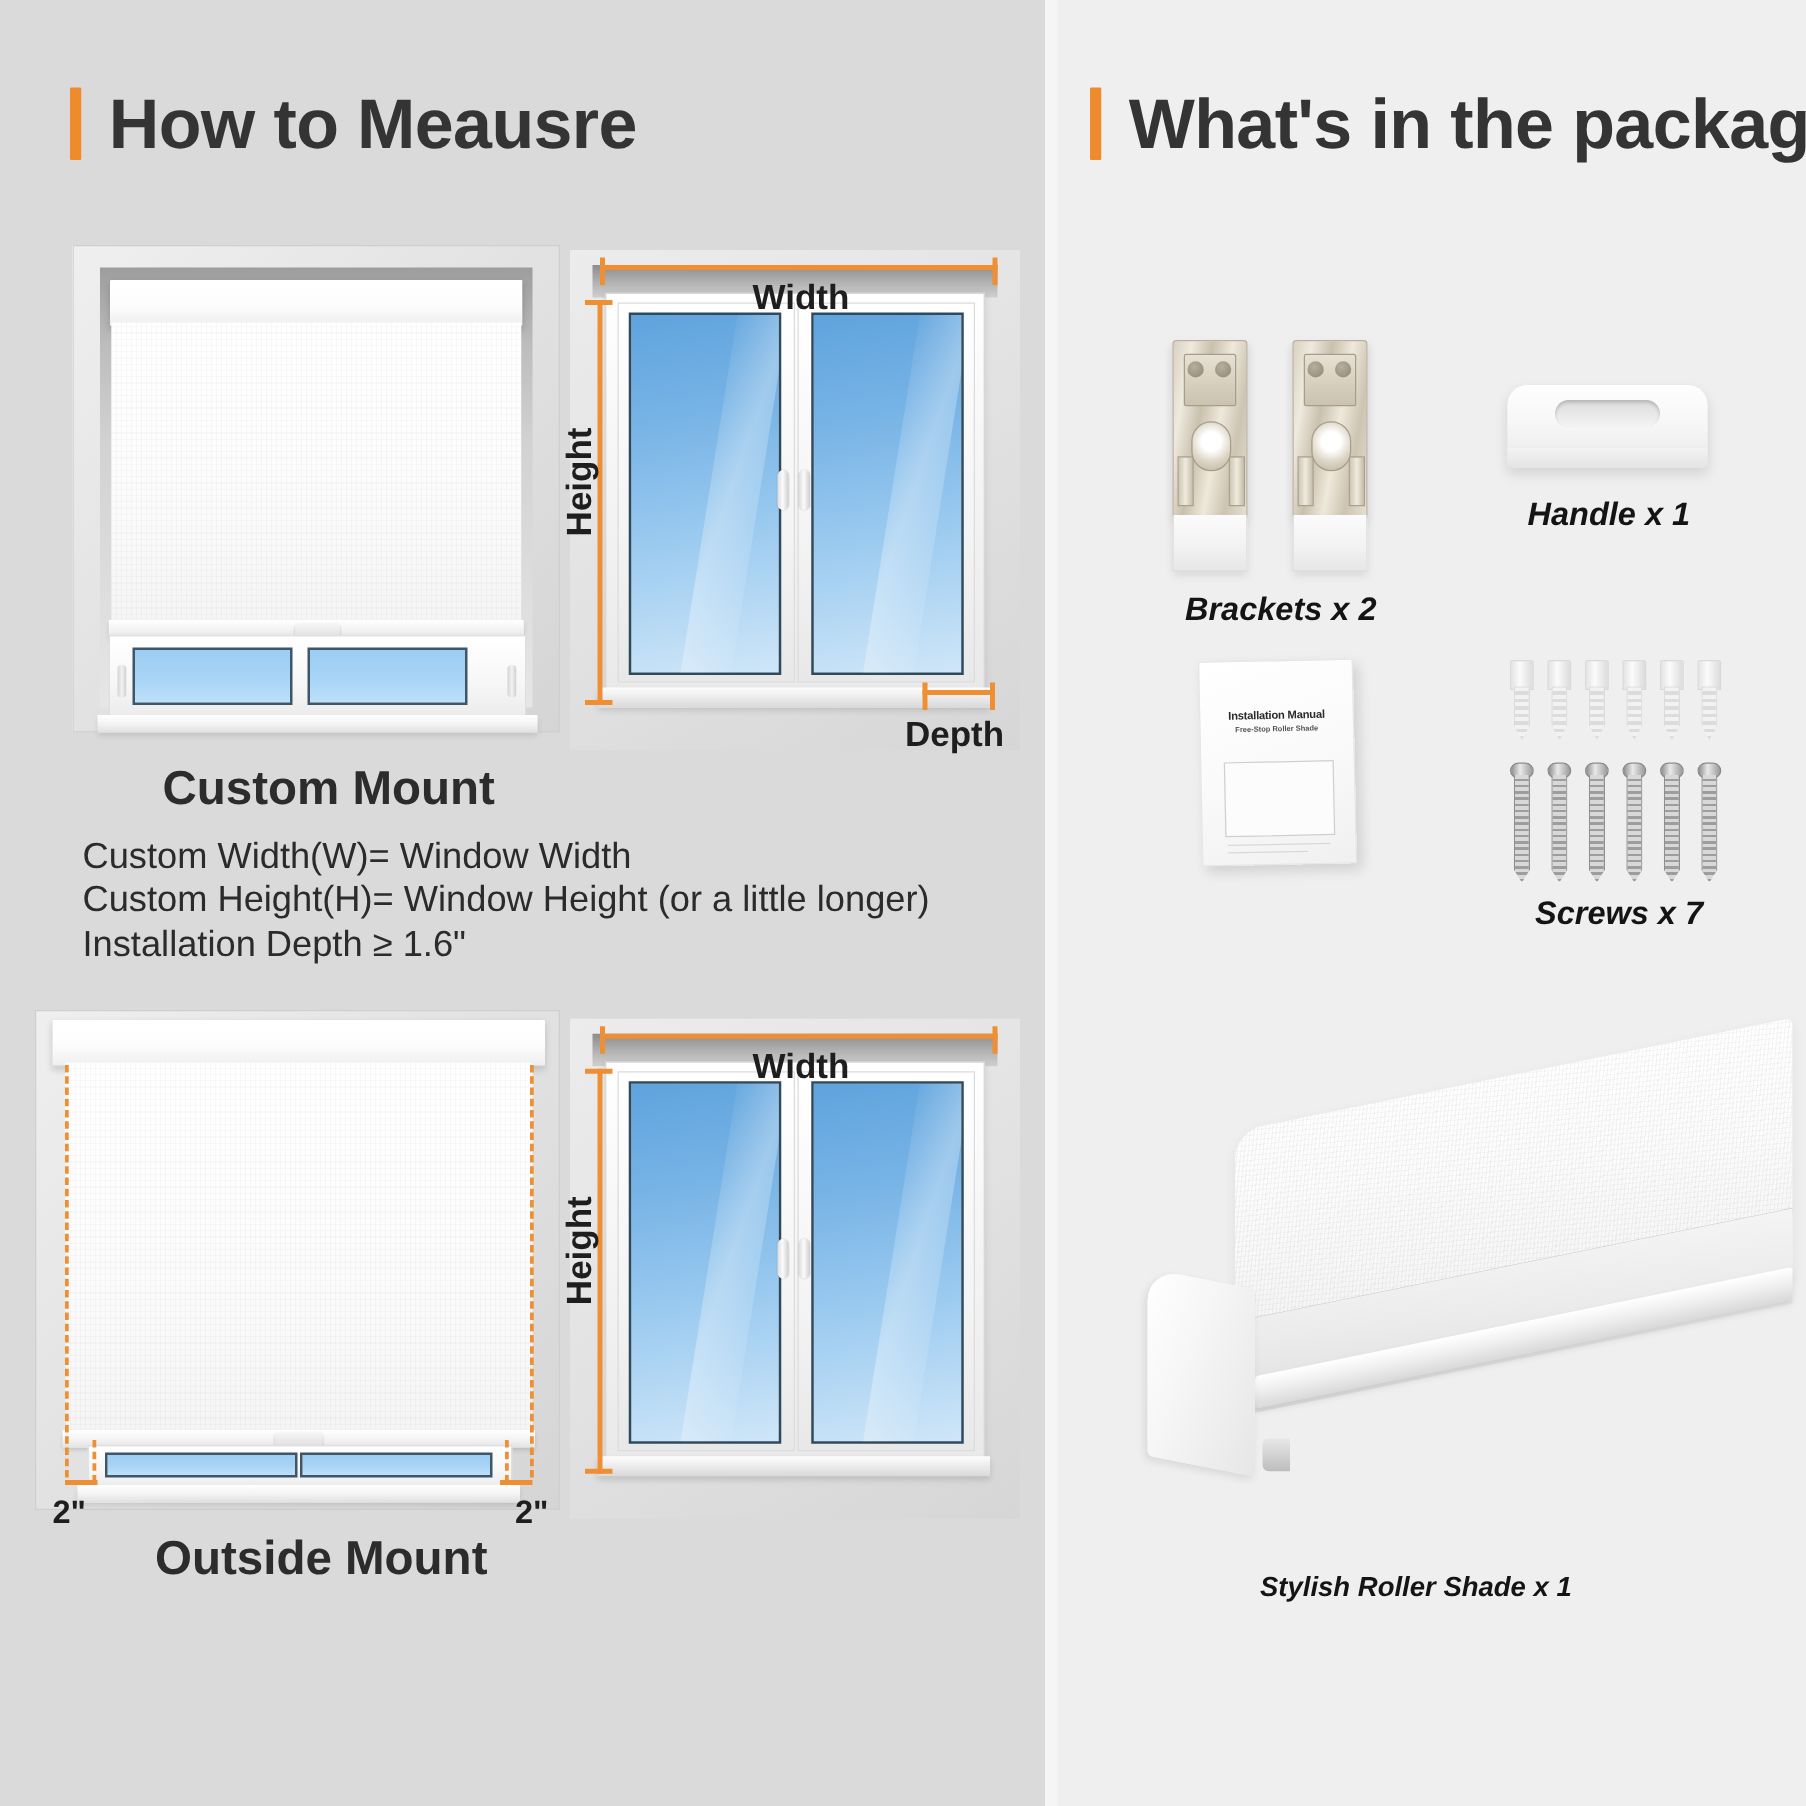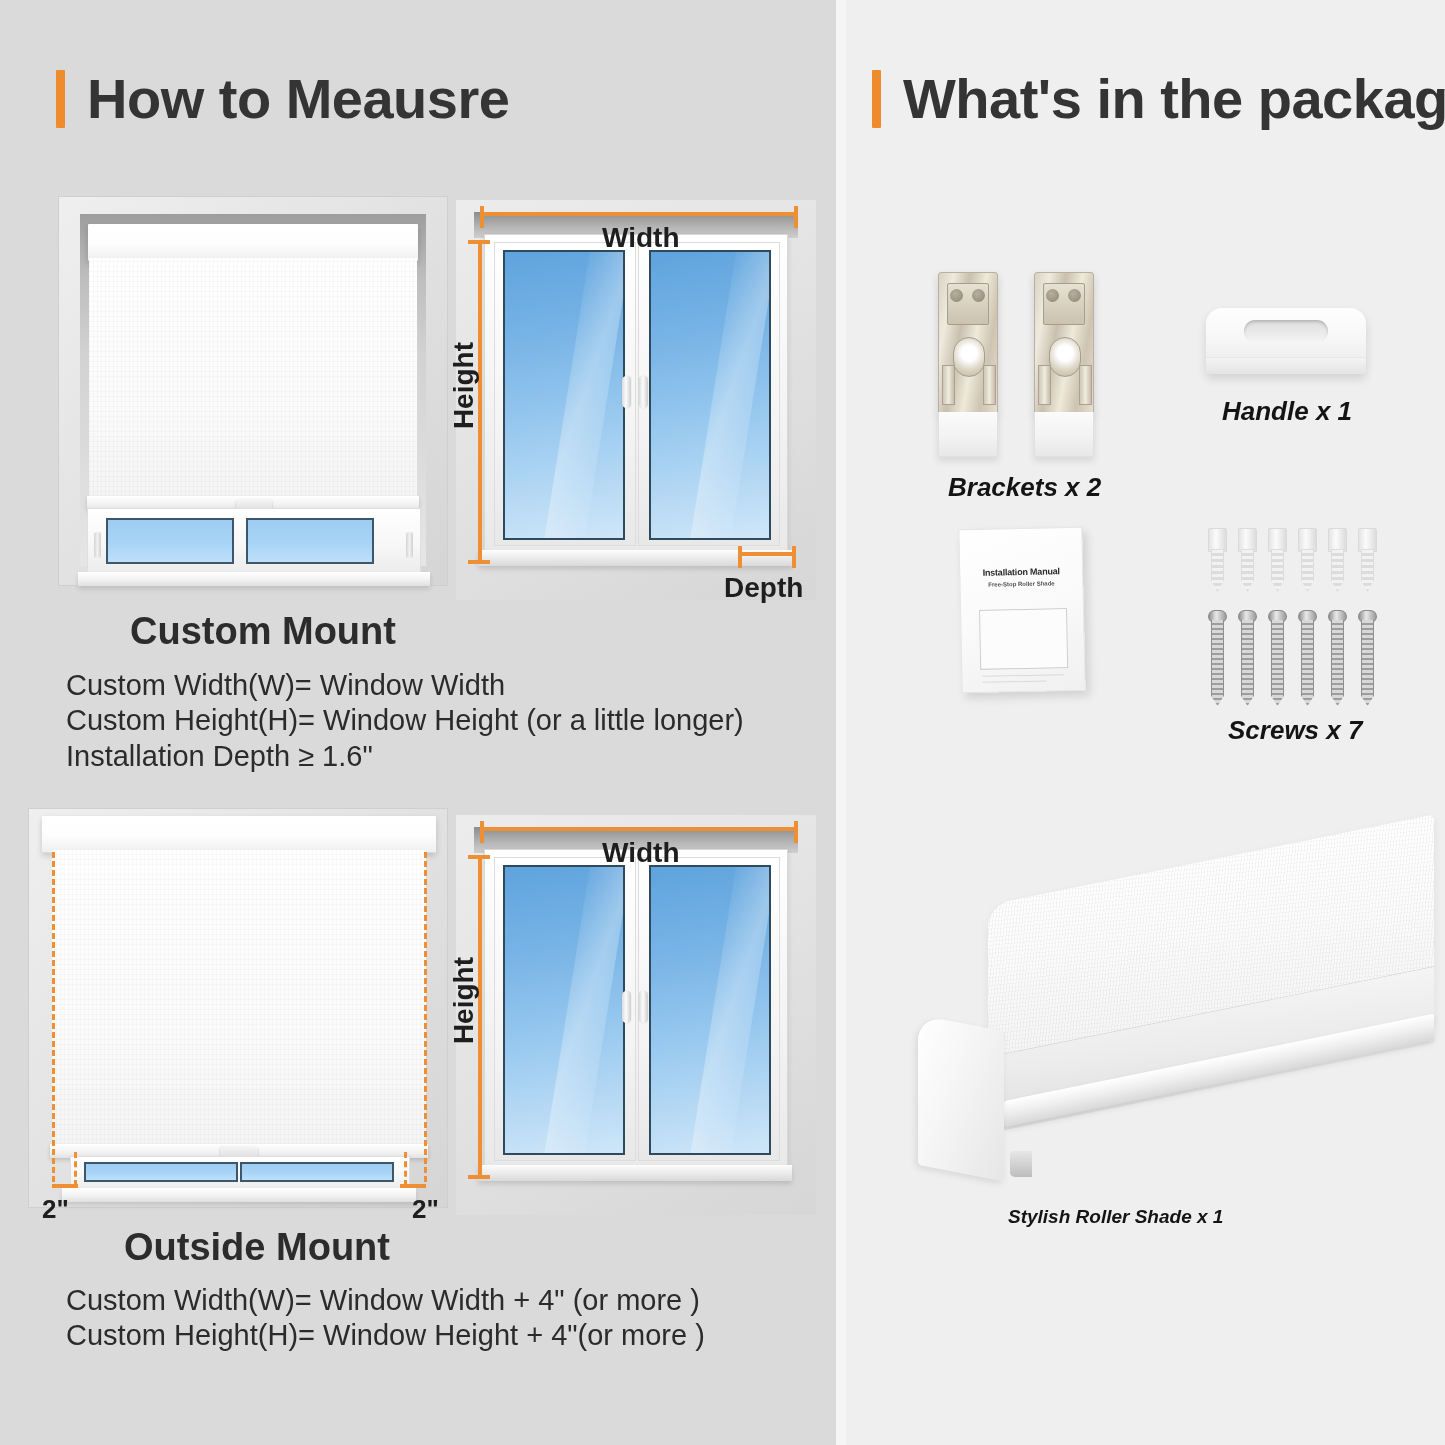--- a/index.html
+++ b/index.html
@@ -415,24 +415,20 @@
     <div class="dim-cap-v" style="left:338px;top:6px;"></div>
     <div class="dim-label" style="left:146px;top:22px;">Width</div>
 
     <div class="dim-line dim-v" style="left:22px;top:40px;height:324px;"></div>
     <div class="dim-cap-h" style="left:12px;top:40px;"></div>
     <div class="dim-cap-h" style="left:12px;top:360px;"></div>
     <div class="dim-label vert" style="left:-8px;top:142px;">Height</div>
   </div>
 
   <div class="mount-title" style="left:124px;top:1226px;">Outside Mount</div>
-  <div class="body-lines" style="left:66px;top:1283px;">
-    <div>Custom Width(W)= Window Width + 4" (or more )</div>
-    <div>Custom Height(H)= Window Height + 4"(or more )</div>
-  </div>
 
   <div class="heading" id="heading-right">
     <span class="accent"></span>
     <span class="htext">What's in the package</span>
   </div>
 
   <div style="position:absolute;left:938px;top:272px;">
     <div class="bracket" style="left:0;top:0;">
       <div class="bracket-hole" style="left:11px;top:16px;"></div>
       <div class="bracket-hole" style="left:33px;top:16px;"></div>
@@ -519,15 +515,15 @@
   <div class="pkg-label" style="left:1228px;top:715px;">Screws  x 7</div>
 
   <div class="roller">
     <div class="roller-body"></div>
     <div class="roller-groove"></div>
     <div class="roller-under"></div>
     <div class="roller-tube"></div>
     <div class="roller-cap"></div>
     <div class="roller-endcap"></div>
   </div>
-  <div class="pkg-label" style="left:1008px;top:1206px;font-size:19px;">Stylish Roller Shade x 1</div>
+  <div class="pkg-label" style="left:1008px;top:1257px;font-size:22px;">Stylish Roller Shade x 1</div>
 
 </div>
 
 </body></html>

